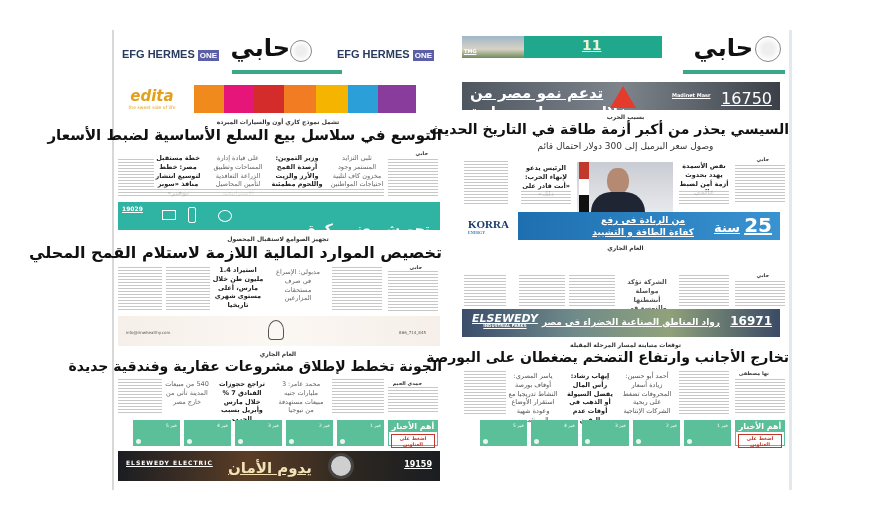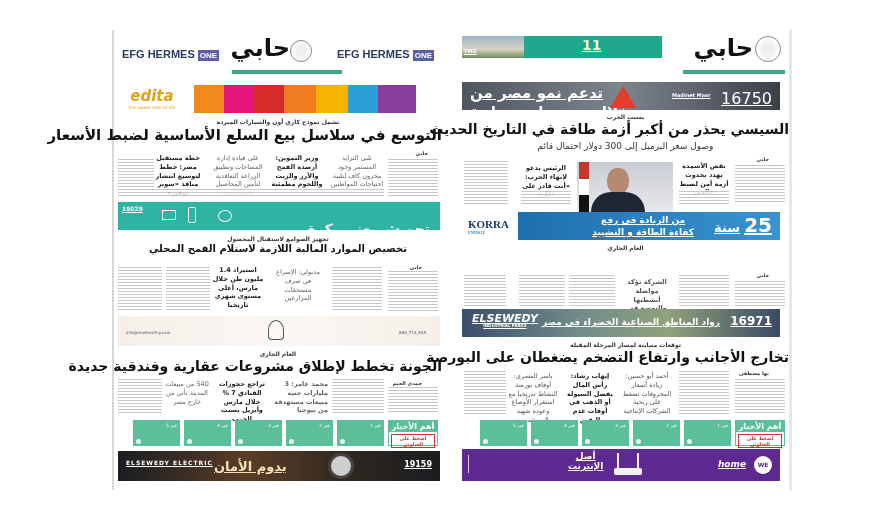--- a/index.html
+++ b/index.html
@@ -82,60 +82,60 @@
 
   <div class="banner" style="top:172px; left:4px; width:322px; height:28px; background:#2fb3a3;">
     <div class="banner-text" style="right:10px; top:6px; font-size:14px;margin-top:13px;">تحويش يعني بكرة</div>
     <div style="position:absolute; left:100px; top:8px; width:14px; height:12px; border:1px solid #fff; border-radius:50%;"></div>
     <div style="position:absolute; left:70px; top:5px; width:8px; height:16px; border:1px solid #fff; border-radius:2px;"></div>
     <div style="position:absolute; left:44px; top:8px; width:14px; height:10px; border:1px solid #fff;"></div>
     <div class="banner-text" style="left:4px; top:3px; font-size:6px; direction:ltr;">19029</div>
   </div>
 
   <div class="kicker" style="top:205px;">تجهيز الصوامع لاستقبال المحصول</div>
-  <div class="headline" style="top:213px; font-size:10px;">تخصيص الموارد المالية اللازمة لاستلام القمح المحلي</div>
+  <div class="headline" style="top:213px; font-size:16px;">تخصيص الموارد المالية اللازمة لاستلام القمح المحلي</div>
   <div class="byline" style="top:234px; right:20px;">حابي</div>
   <div class="textcol" style="top:240px; right:4px; width:50px; height:42px;"></div>
   <div class="textcol" style="top:236px; right:60px; width:50px; height:46px;"></div>
   <div class="pullquote" style="top:238px; right:118px; width:52px; height:30px; color:#666; font-weight:normal;">مدبولي: الإسراع في صرف مستحقات المزارعين</div>
   <div class="pullquote" style="top:236px; right:176px; width:56px; height:36px;">استيراد 1.4 مليون طن خلال مارس، أعلى مستوى شهري تاريخيا</div>
   <div class="textcol" style="top:236px; left:52px; width:44px; height:46px;"></div>
   <div class="textcol" style="top:236px; left:4px; width:44px; height:46px;"></div>
 
   <div class="banner" style="top:286px; left:4px; width:322px; height:30px; background:linear-gradient(90deg,#f6efe9,#fbf7f3,#f6efe9);">
     <div style="position:absolute; left:150px; top:4px; width:16px; height:20px; border:1px solid #555; border-radius:50% 50% 4px 4px;"></div>
     <div style="position:absolute; left:8px; top:14px; font-size:4px; color:#555; direction:ltr;">info@rinwhealthy.com</div>
     <div style="position:absolute; right:14px; top:14px; font-size:4px; color:#555; direction:ltr;">866_714_845</div>
   </div>
 
   <div class="kicker" style="top:320px;">العام الجاري</div>
   <div class="headline" style="top:328px; font-size:14px;">الجونة تخطط لإطلاق مشروعات عقارية وفندقية جديدة</div>
   <div class="byline" style="top:350px; right:20px;">حمدي الحيم</div>
   <div class="textcol" style="top:356px; right:4px; width:50px; height:28px;"></div>
   <div class="textcol" style="top:348px; right:58px; width:52px; height:36px;"></div>
-  <div class="pullquote" style="top:350px; right:114px; width:54px; height:24px; color:#666; font-weight:bold;text-align:right;">محمد عامر: 3 مليارات جنيه مبيعات مستهدفة من نيوجيا</div>
+  <div class="pullquote" style="top:350px; right:114px; width:54px; height:24px; color:#666; font-weight:normal;">محمد عامر: 3 مليارات جنيه مبيعات مستهدفة من نيوجيا</div>
   <div class="pullquote" style="top:350px; right:172px; width:56px; height:24px;">تراجع حجوزات الفنادق 7 % خلال مارس وأبريل بسبب الحرب</div>
   <div class="pullquote" style="top:350px; right:232px; width:46px; height:24px; color:#666; font-weight:normal;">540 من مبيعات المدينة تأتي من خارج مصر</div>
   <div class="textcol" style="top:348px; left:4px; width:44px; height:36px;"></div>
 
   <div class="news-strip" style="top:390px; right:4px;">
     <div class="top-news">
       <div class="t1">أهم الأخبار</div>
       <div class="t2">اضغط على العناوين</div>
     </div>
     <div class="news-card"><span>خبر 1</span><span class="dot"></span></div>
     <div class="news-card"><span>خبر 2</span><span class="dot"></span></div>
     <div class="news-card"><span>خبر 3</span><span class="dot"></span></div>
     <div class="news-card"><span>خبر 4</span><span class="dot"></span></div>
     <div class="news-card"><span>خبر 5</span><span class="dot"></span></div>
   </div>
 
   <div class="banner" style="top:421px; left:4px; width:322px; height:30px; background:linear-gradient(90deg,#1b1d22 0%,#5a3d26 40%,#2b2620 75%,#1b1d22 100%);">
     <div class="banner-text" style="left:8px; top:8px; font-size:6px; direction:ltr; width:40px; line-height:1.2; letter-spacing:1px;">ELSEWEDY ELECTRIC</div>
-    <div class="banner-text" style="left:96px; top:8px; font-size:13px; color:#f2e2b6;">يدوم الأمان</div>
+    <div class="banner-text" style="left:110px; top:8px; font-size:15px; color:#f2e2b6;">يدوم الأمان</div>
     <div style="position:absolute; left:210px; top:2px; width:26px; height:26px; border-radius:50%; background:#cfcfcf; border:3px solid #444;"></div>
     <div class="banner-text" style="right:8px; top:9px; font-size:8px; direction:ltr;">19159</div>
   </div>
 </div>
 
 <div class="page right">
   <div class="masthead">
     <div class="logo-emblem" style="right:8px; width:26px; height:26px; top:6px;"></div>
     <div class="logo" style="right:36px;">حابي</div>
     <div class="dateline" style="right:4px; width:102px;"></div>
@@ -219,27 +219,13 @@
       <div class="t1">أهم الأخبار</div>
       <div class="t2">اضغط على العناوين</div>
     </div>
     <div class="news-card"><span>خبر 1</span><span class="dot"></span></div>
     <div class="news-card"><span>خبر 2</span><span class="dot"></span></div>
     <div class="news-card"><span>خبر 3</span><span class="dot"></span></div>
     <div class="news-card"><span>خبر 4</span><span class="dot"></span></div>
     <div class="news-card"><span>خبر 5</span><span class="dot"></span></div>
   </div>
 
-  <div class="banner" style="top:419px; left:0; width:318px; height:32px; background:#5e2a91;">
-    <div style="position:absolute; left:6px; top:6px; width:1px; height:18px; background:#d9c7ee;"></div>
-    <div class="banner-text" style="left:106px; top:3px; font-size:9px; line-height:1.1; text-align:center;">
-      <div>أصل</div>
-      <div>الإنترنت</div>
-    </div>
-    <div style="position:absolute; left:152px; top:4px; width:28px; height:22px;">
-      <div style="position:absolute; left:3px; top:0; width:2px; height:16px; background:#eee;"></div>
-      <div style="position:absolute; right:3px; top:0; width:2px; height:16px; background:#eee;"></div>
-      <div style="position:absolute; left:0; bottom:0; width:28px; height:7px; background:#f2f2f2; border-radius:2px;"></div>
-    </div>
-    <div class="banner-text" style="right:34px; top:10px; font-size:9px; direction:ltr; font-style:italic;">home</div>
-    <div style="position:absolute; right:8px; top:7px; width:18px; height:18px; border-radius:50%; background:#fff; color:#5e2a91; font-size:6px; font-weight:bold; text-align:center; line-height:18px;">WE</div>
-  </div>
 </div>
 
 </body></html>

